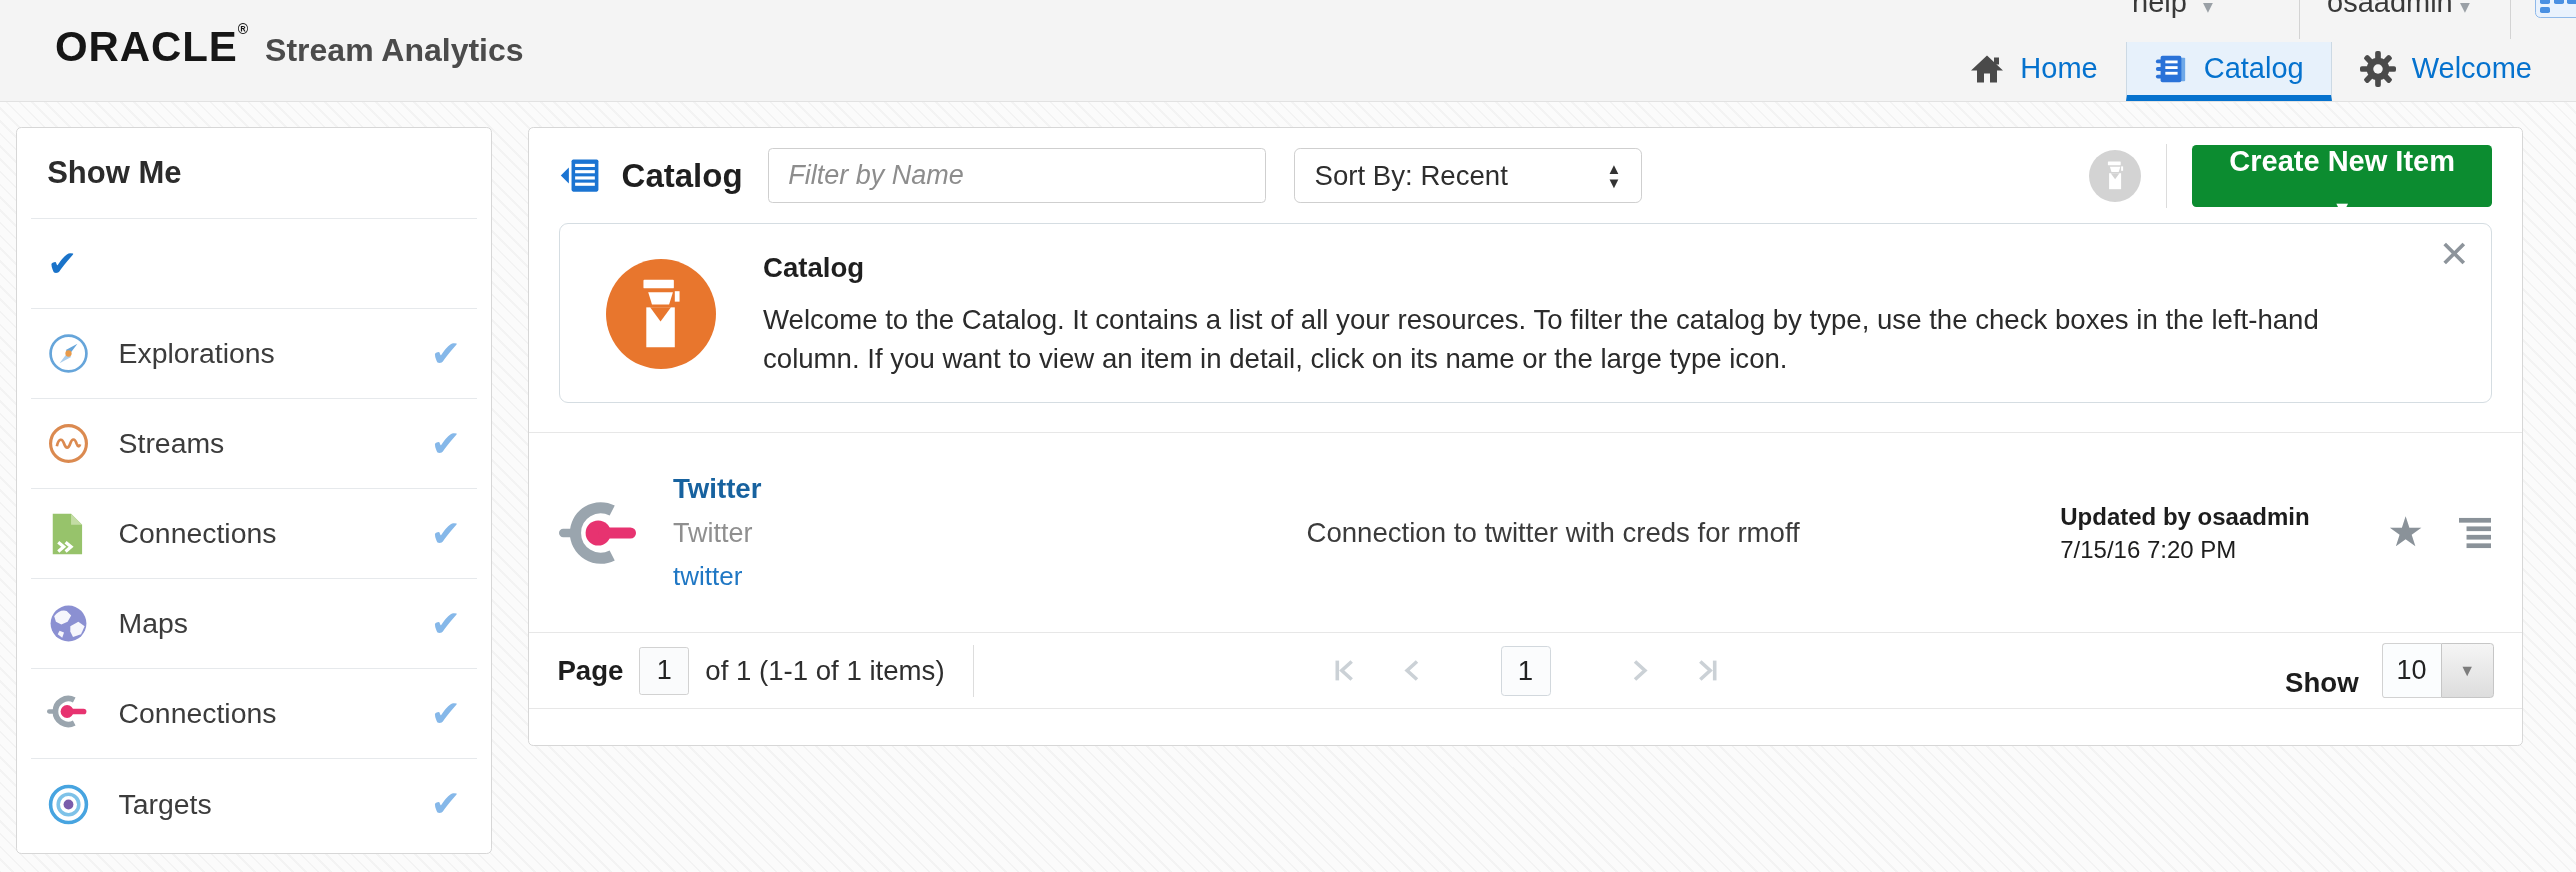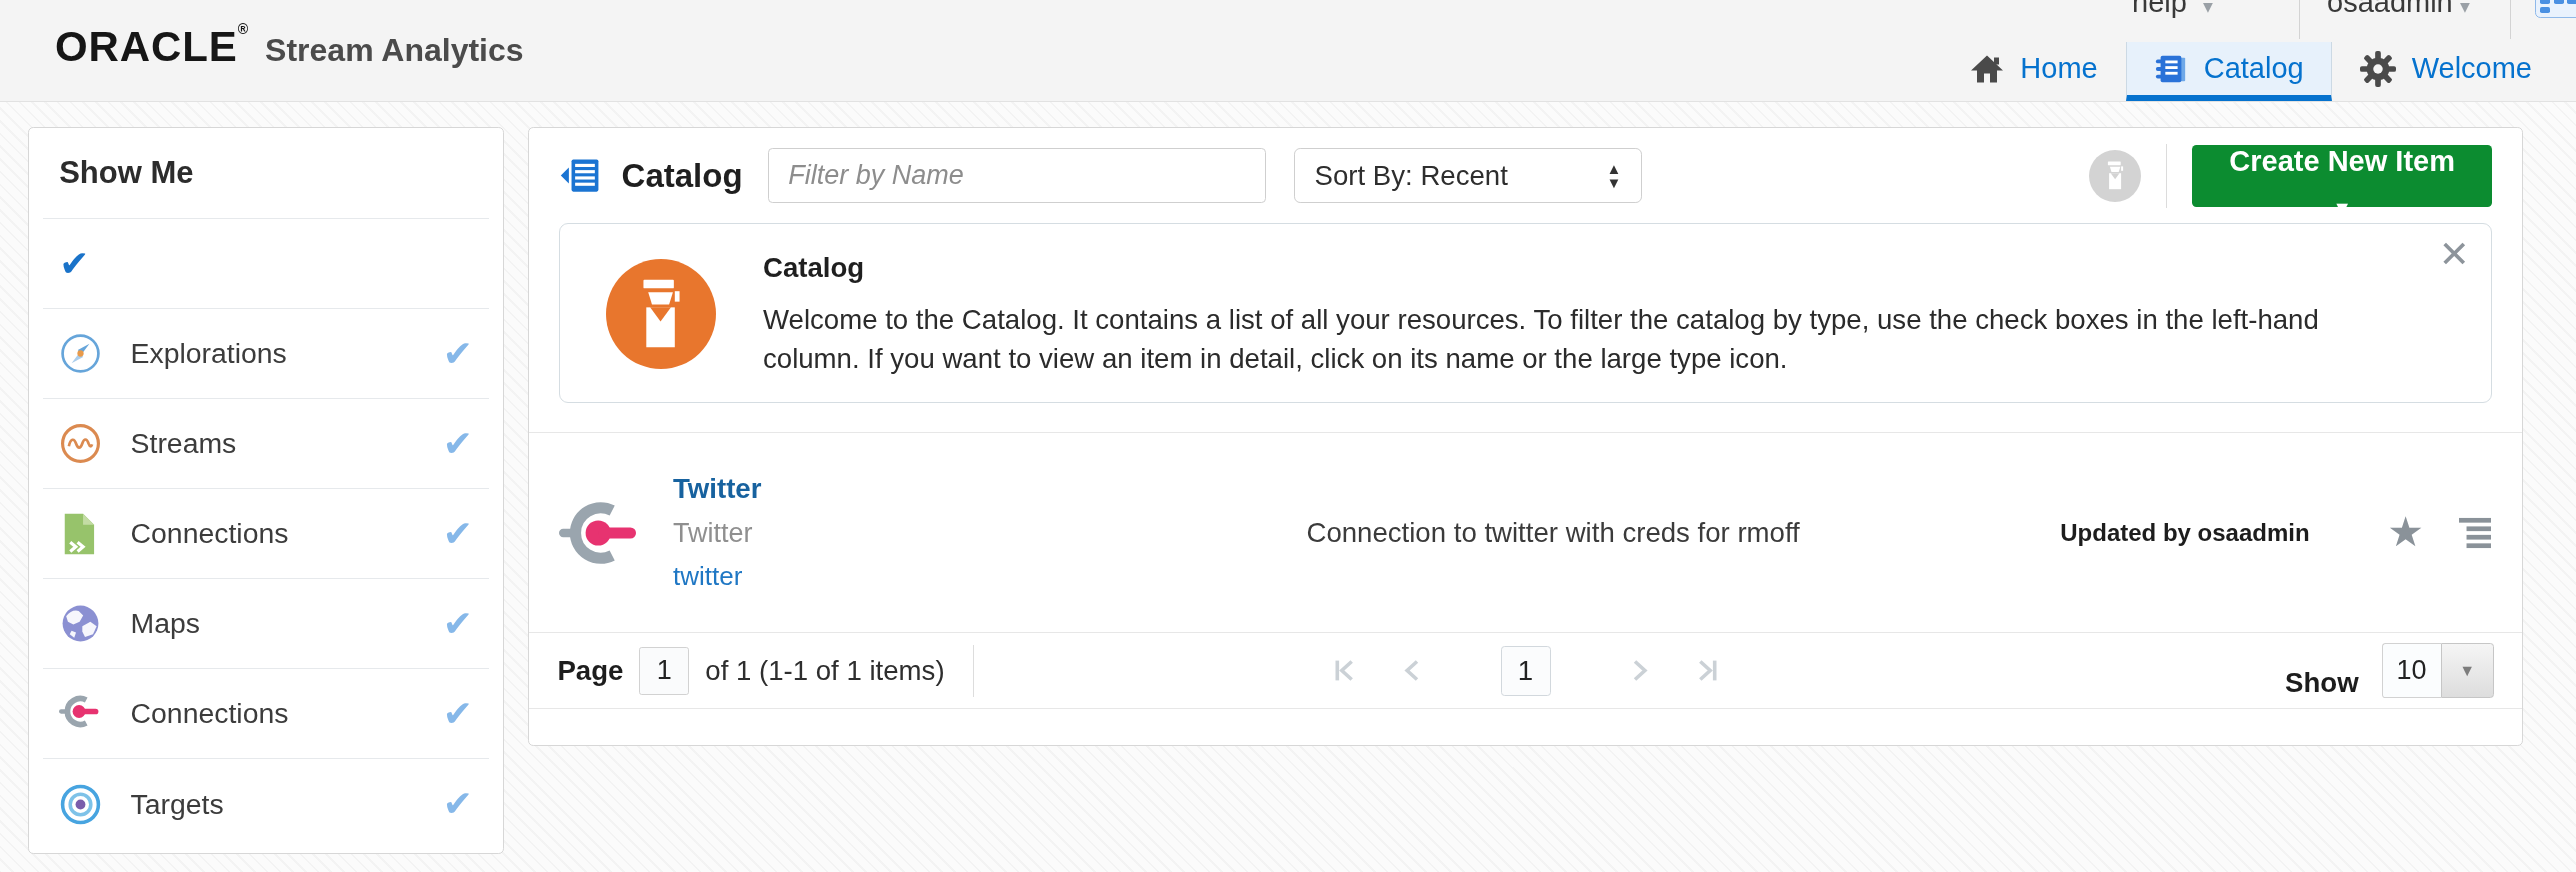--- a/index.html
+++ b/index.html
@@ -37,21 +37,21 @@
     border-left:0.9px solid transparent; border-right:0.9px solid transparent;
   }
   .tab.active {
     background:#e7f1fb; border-left:0.9px solid #ccd9e4; border-right:0.9px solid #ccd9e4;
     border-bottom:6.2px solid #0572ce;
   }
   .tab-icon { display:inline-flex; }
 
   
   .sidebar {
-    position:absolute; left:28px; top:127px; width:476px; height:727px;
+    position:absolute; left:16px; top:127px; width:476px; height:727px;
     background:#fff; border:0.9px solid #d7d7d7; border-radius:5.3px; overflow:hidden;
   }
   .sb-header { height:91px; margin:0 14.2px; padding:0 16px; display:flex; align-items:center;
     font-size:31px; font-weight:700; color:#2c2c2c; border-bottom:0.9px solid #e6e9ec; }
   .sb-item { height:90px; margin:0 14.2px; padding:0 16px; display:flex; align-items:center;
     border-bottom:0.9px solid #e6e9ec; cursor:pointer; }
   .sb-item:last-child { border-bottom:none; }
   .sb-icon { width:43px; height:43px; margin-right:28.4px; display:inline-flex; }
   .sb-label { font-size:28.4px; color:#3c3c3c; flex:1; }
   .sb-item.view-all .sb-label { font-weight:700; color:#2c2c2c; font-size:29px; }
@@ -357,20 +357,21 @@
       </svg>
     </span>
     <div class="row-names">
       <span class="row-name">Twitter</span>
       <span class="row-sub">Twitter</span>
       <span class="row-tag">twitter</span>
     </div>
     <div class="row-desc">Connection to twitter with creds for rmoff</div>
     <div class="row-meta">
       <div class="by">Updated by osaadmin</div>
+      <div>7/15/16 7:20 PM</div>
     </div>
     <div class="row-actions">
       <span class="star-btn">★</span>
       <span class="list-btn">
         <svg width="34" height="32" viewBox="0 0 36 34">
           <rect x="1" y="1" width="34" height="5" fill="#8a9299"></rect>
           <rect x="9" y="10" width="26" height="5" fill="#8a9299"></rect>
           <rect x="9" y="19" width="26" height="5" fill="#8a9299"></rect>
           <rect x="9" y="28" width="26" height="5" fill="#8a9299"></rect>
         </svg>

